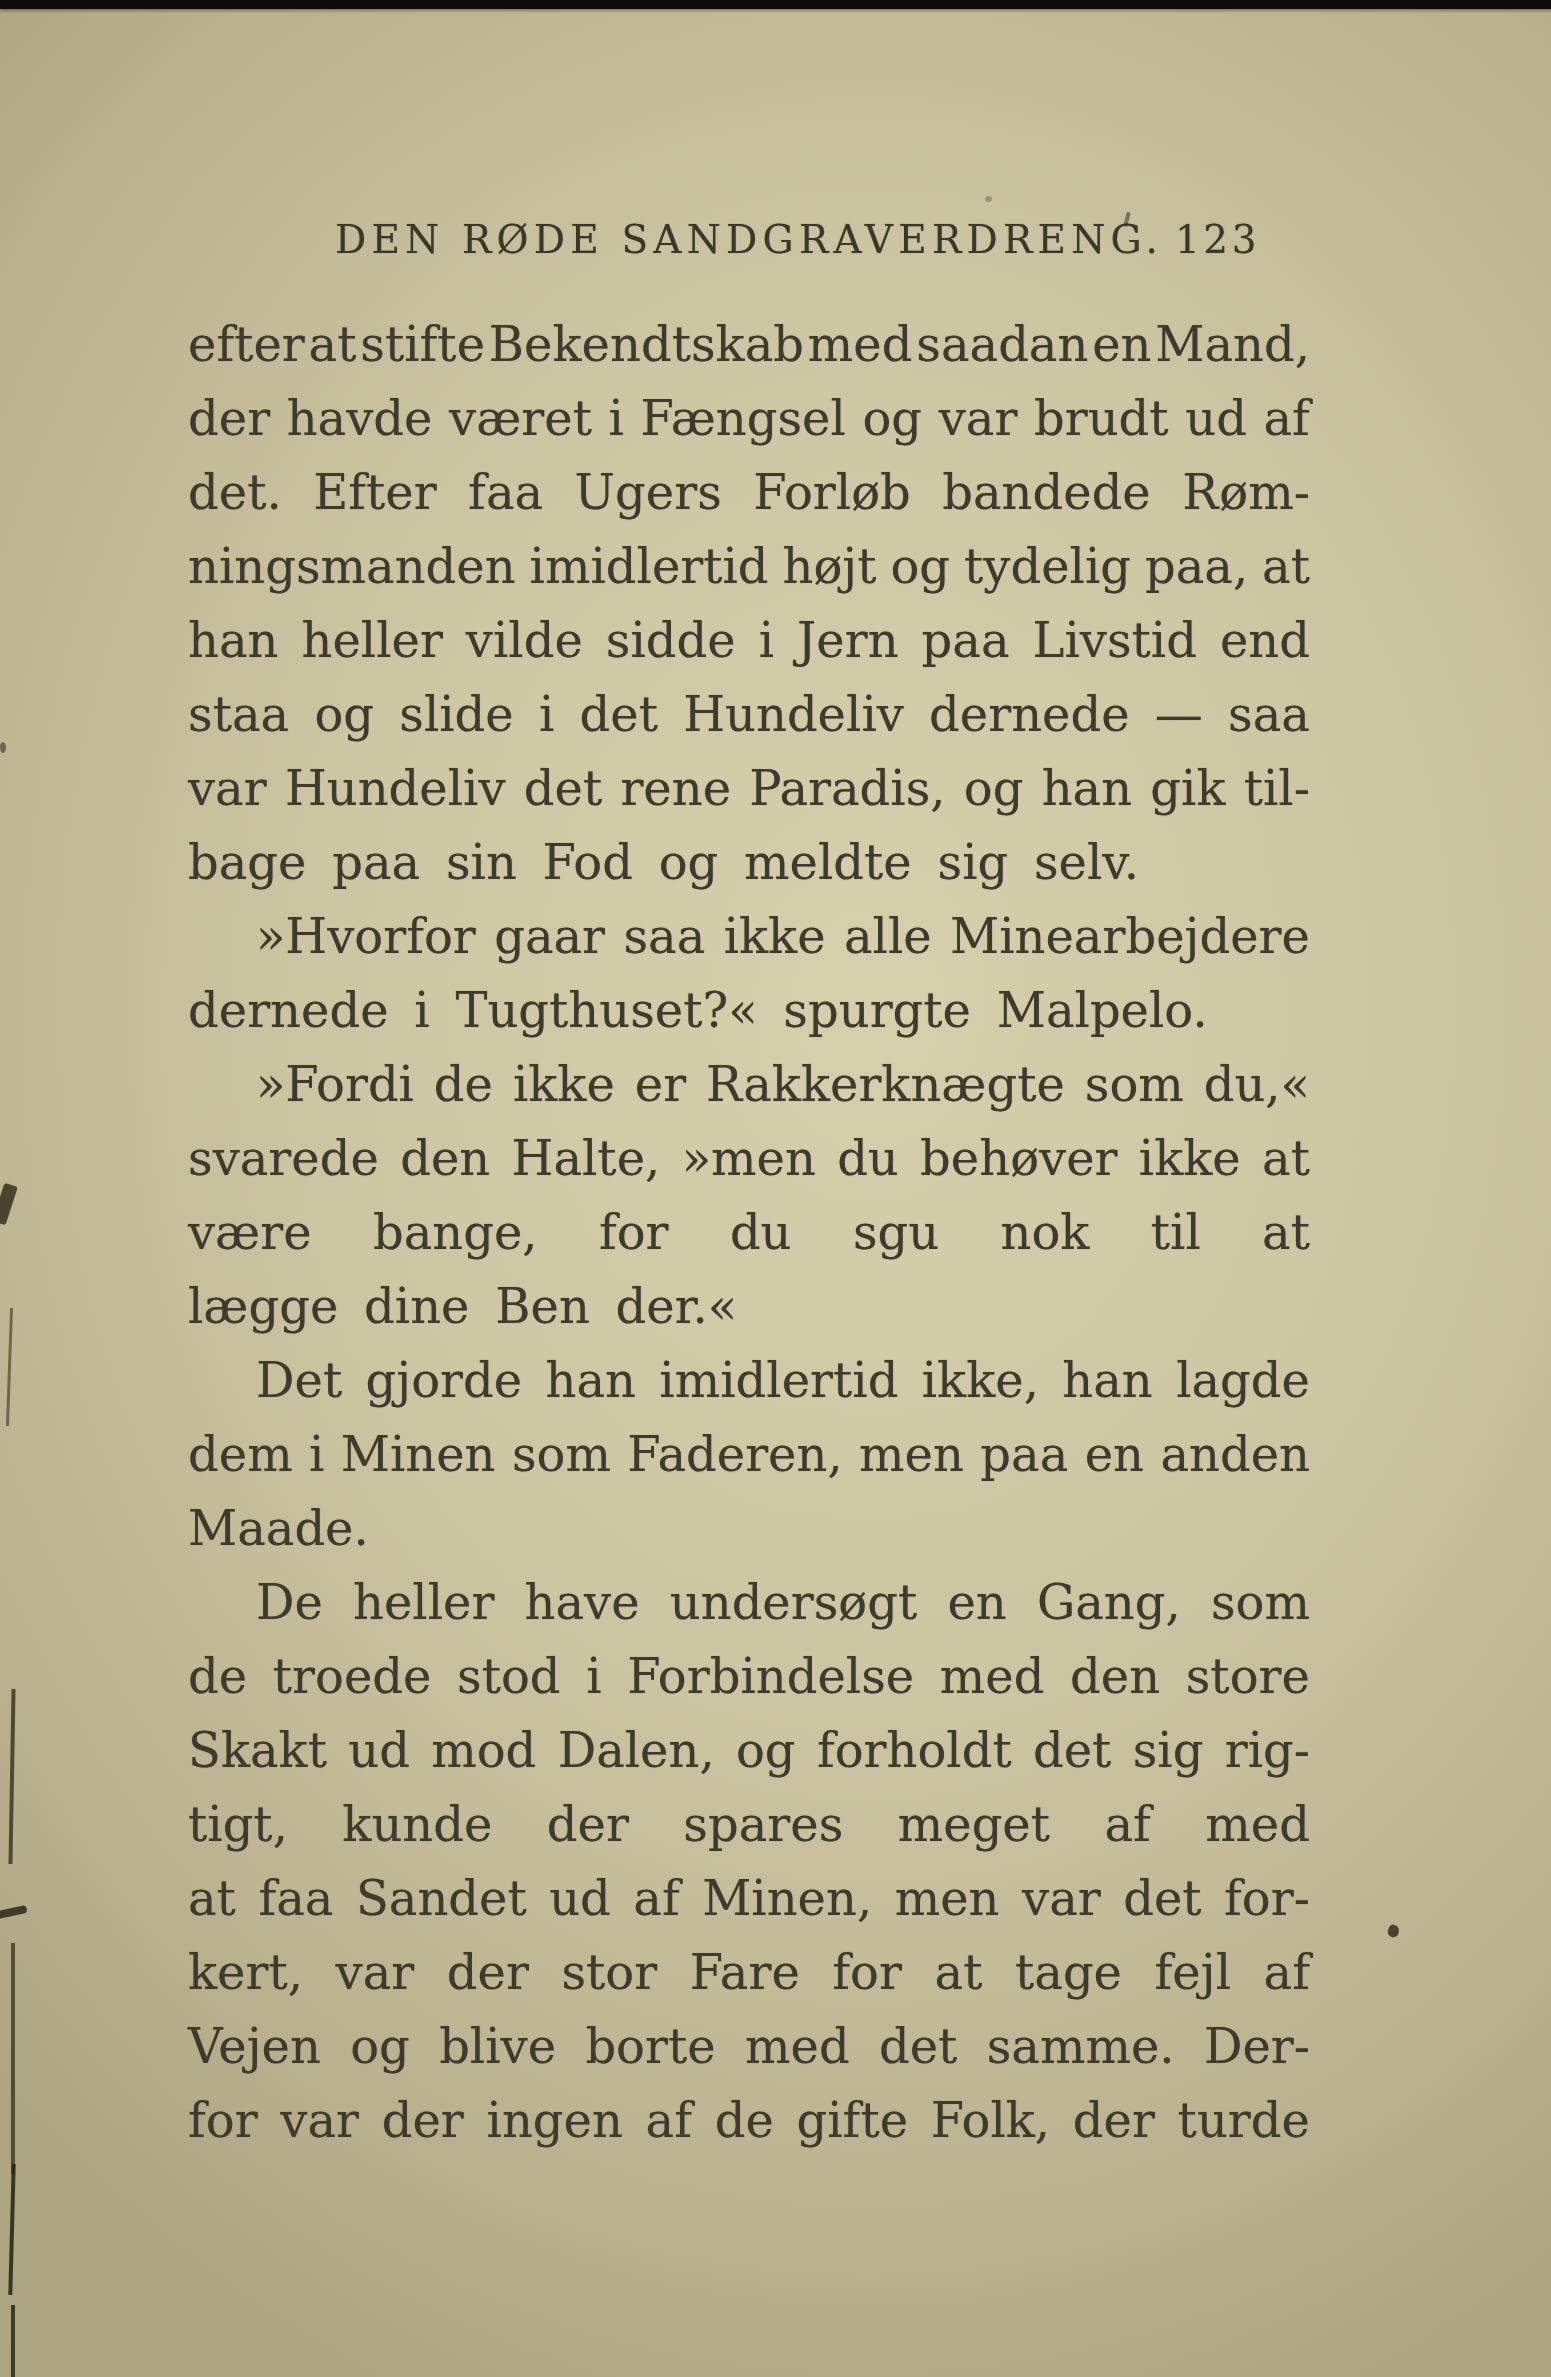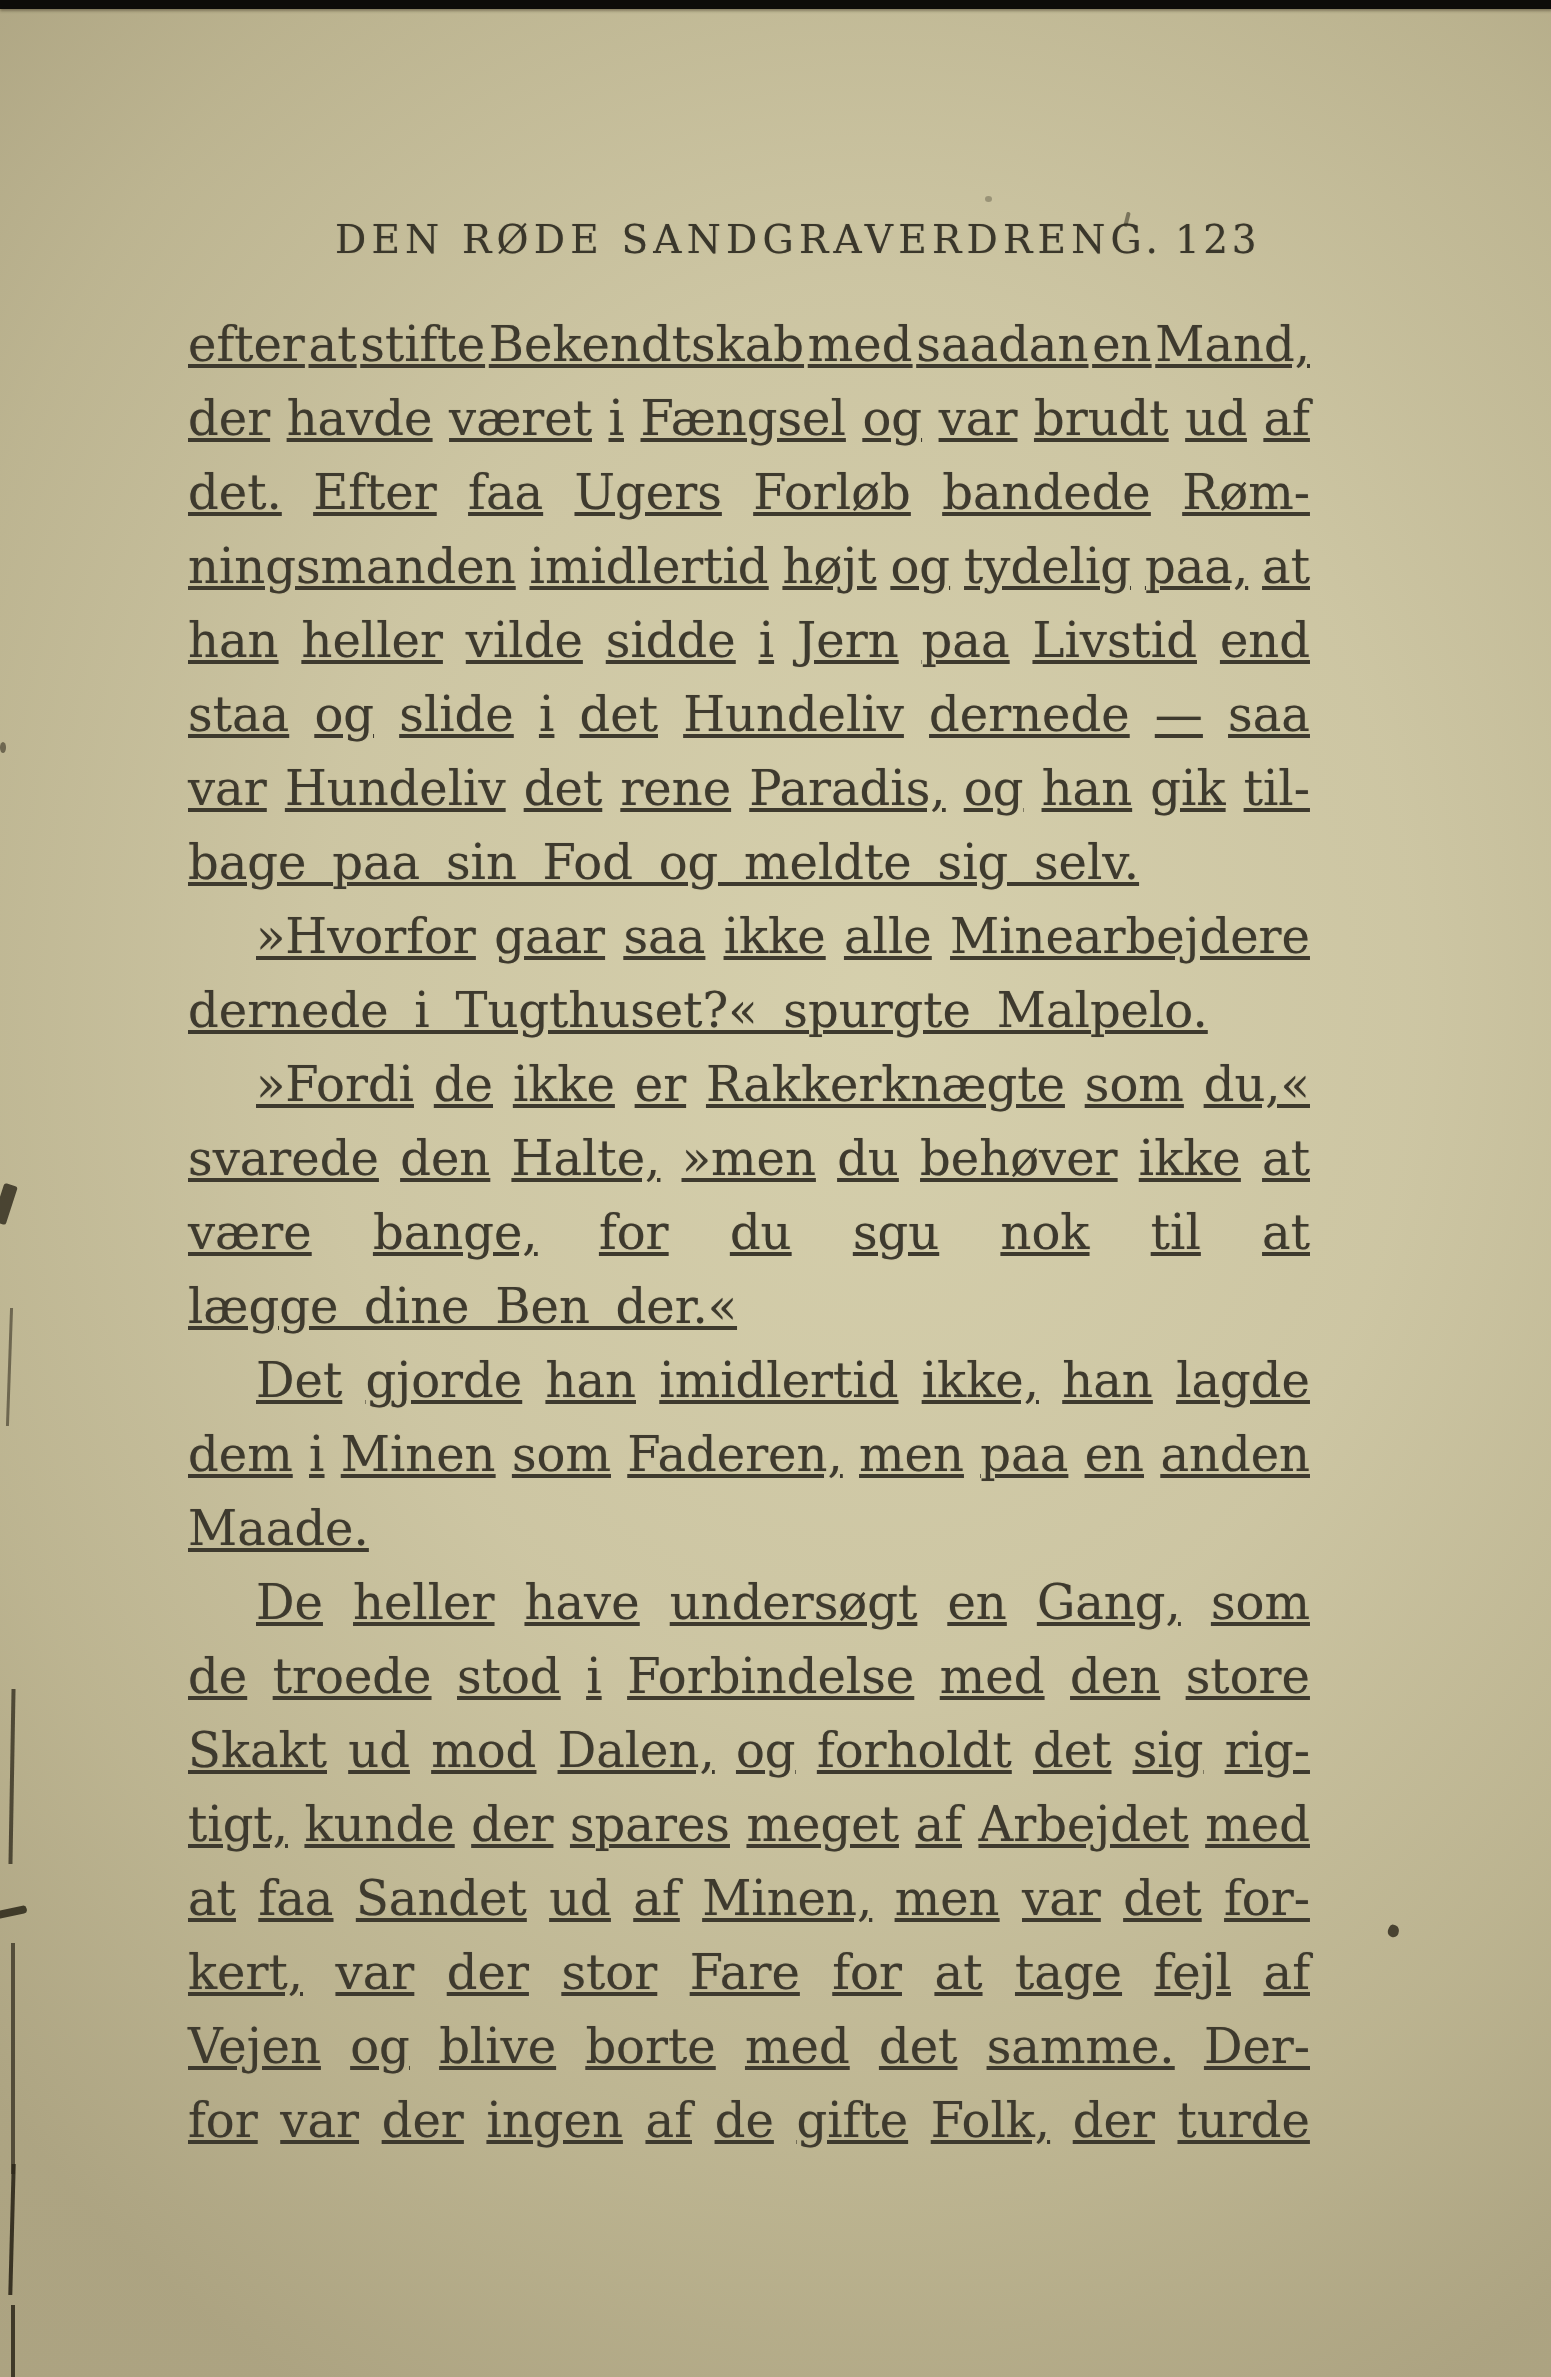--- a/index.html
+++ b/index.html
@@ -57,21 +57,20 @@
     width: 1122px;
     font-size: 48px;
     color: #3e3a2e;
     text-shadow: 0 0 0.9px rgba(60,54,38,0.45);
   }
   .line {
     height: 74px;
     line-height: 74px;
     word-spacing: 10.5px;
     white-space: nowrap;
-    text-decoration: underline;
   }
   .line.j {
     display: flex;
     justify-content: space-between;
     align-items: baseline;
   }
   .line.ind { padding-left: 68px; }
   
   .mark { position: absolute; background: #2c2719; }
   .m-speck1      { left: 0px;    top: 742px;  width: 6.1px;  height: 10.5px; opacity: .55; border-radius: 50%; }
@@ -262,21 +261,20 @@
         <span>sig</span>
         <span>rig-</span>
       </div>
       <div class="line j">
         <span>tigt,</span>
         <span>kunde</span>
         <span>der</span>
         <span>spares</span>
         <span>meget</span>
         <span>af</span>
-        <span>Arbejdet</span>
         <span>med</span>
       </div>
       <div class="line j">
         <span>at</span>
         <span>faa</span>
         <span>Sandet</span>
         <span>ud</span>
         <span>af</span>
         <span>Minen,</span>
         <span>men</span>

